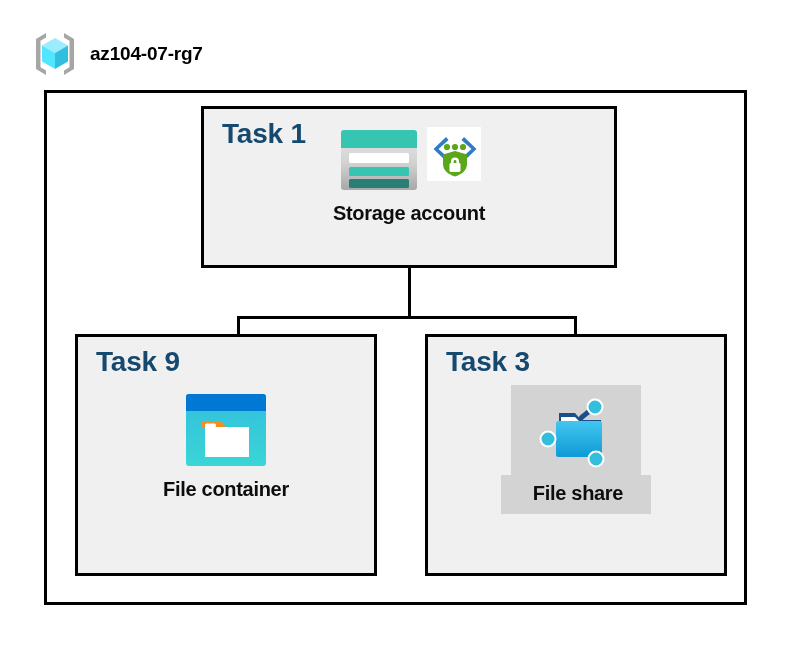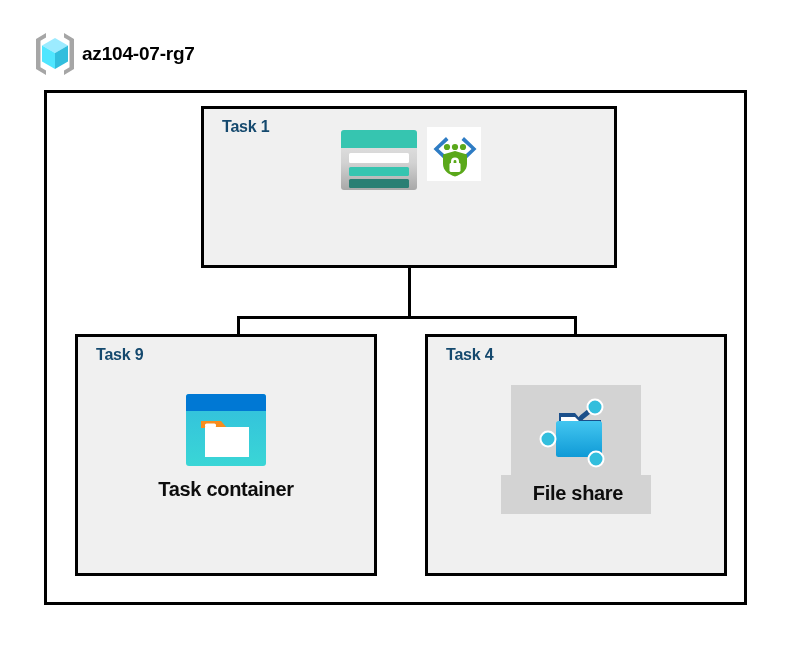--- a/index.html
+++ b/index.html
@@ -16,21 +16,21 @@
   }
 
   
   #header {
     position: absolute;
     left: 30px;
     top: 26px;
     height: 56px;
     display: flex;
     align-items: center;
-    gap: 2px;
+    gap: 10px;
   }
   #rg-icon {
     width: 50px;
     height: 50px;
     flex: 0 0 50px;
   }
   #rg-title {
     font-size: 19px;
     font-weight: bold;
     color: #000000;
@@ -58,21 +58,21 @@
     box-sizing: border-box;
   }
   #task1-box { left: 154px; top: 13px;  width: 416px; height: 162px; }
   #task2-box { left: 28px;  top: 241px; width: 302px; height: 242px; }
   #task3-box { left: 378px; top: 241px; width: 302px; height: 242px; }
 
   .task-label {
     position: absolute;
     left: 18px;
     top: 9px;
-    font-size: 16px;
+    font-size: 28px;
     font-weight: bold;
     color: #15496e;
     letter-spacing: -0.2px;
   }
 
   
   .node {
     position: absolute;
     display: flex;
     flex-direction: column;
@@ -187,20 +187,21 @@
             <circle cx="28" cy="20" r="3.1" fill="#5aa81a"></circle>
             <circle cx="36" cy="20" r="3.1" fill="#5aa81a"></circle>
 
             <path d="M28 24 L40 27.5 L40 37 C40 43.5 34.5 47.5 28 49.5 C21.5 47.5 16 43.5 16 37 L16 27.5 Z" fill="#5aa81a"></path>
 
             <path d="M28 30.5 a4 4 0 0 0 -4 4 v2 h2.6 v-2 a1.4 1.4 0 0 1 2.8 0 v2 h2.6 v-2 a4 4 0 0 0 -4 -4 z" fill="#ffffff"></path>
             <rect x="22.5" y="36" width="11" height="9" rx="1.4" fill="#ffffff"></rect>
           </svg>
         </span>
       </div>
+      <div class="node-caption">Storage account</div>
     </div>
   </div>
 
   <div class="task-box" id="task2-box">
     <div class="task-label">Task 9</div>
 
     <div class="node" id="node-blob">
       <span>
         <svg width="86" height="78" viewBox="0 0 86 78">
           <defs>
@@ -211,26 +212,26 @@
           </defs>
           <rect x="3" y="3" width="80" height="72" rx="3" fill="url(#gBlob)"></rect>
           <path d="M3 6 a3 3 0 0 1 3 -3 h74 a3 3 0 0 1 3 3 v14 h-80 z" fill="#0078d4"></path>
 
           <path d="M18 30 h20 l6 7 h-26 z" fill="#f78d1e"></path>
           <rect x="22" y="32.5" width="11" height="4" rx="1.6" fill="#ffffff"></rect>
 
           <rect x="22" y="36" width="44" height="30" fill="#ffffff"></rect>
         </svg>
       </span>
-      <div class="node-caption">Task container</div>
+      <div class="node-caption">File container</div>
     </div>
   </div>
 
   <div class="task-box" id="task3-box">
-    <div class="task-label">Task 4</div>
+    <div class="task-label">Task 3</div>
 
     <div class="node" id="node-fileshare">
       <span class="icon-shaded-bg">
         <svg width="78" height="76" viewBox="0 0 78 76">
           <defs>
             <linearGradient id="gFolder" x1="0" y1="0" x2="0" y2="1">
               <stop offset="0%" stop-color="#43c6f0"></stop>
               <stop offset="100%" stop-color="#0f9ad6"></stop>
             </linearGradient>
           </defs>

